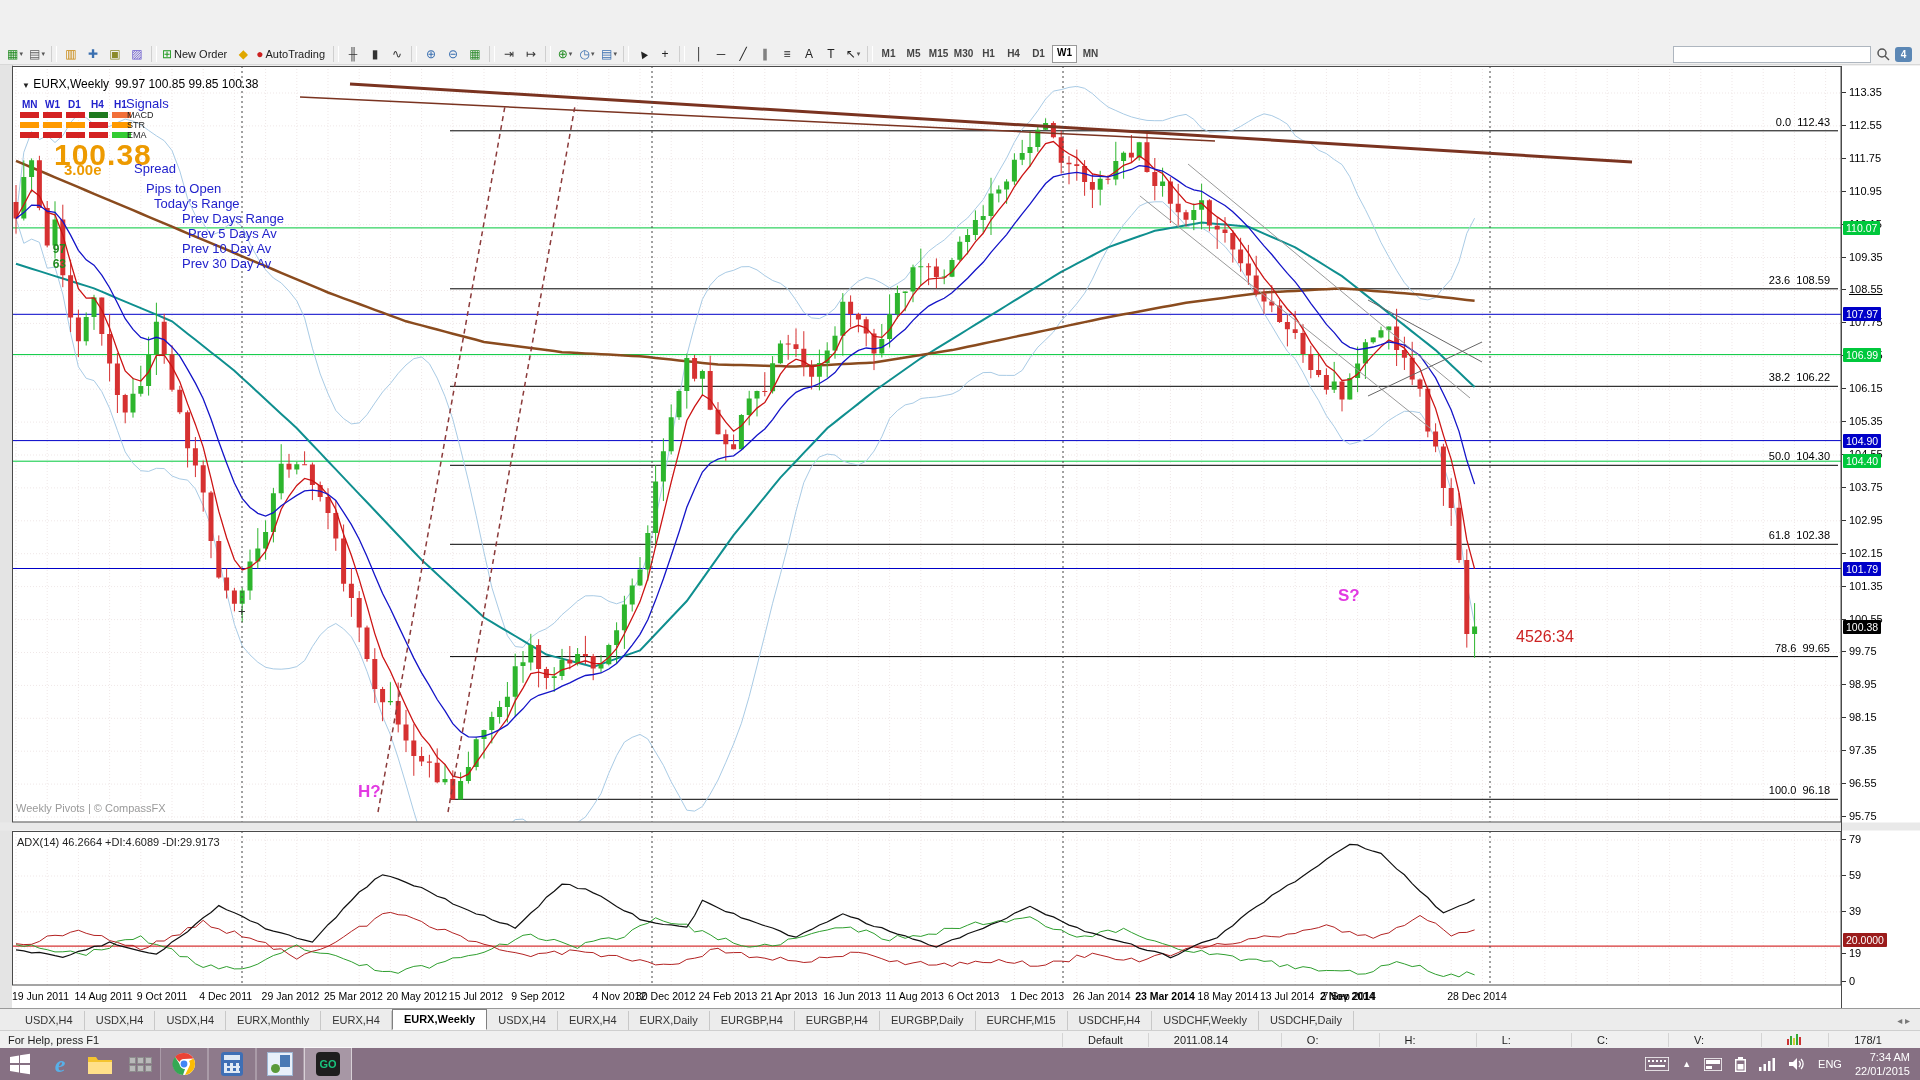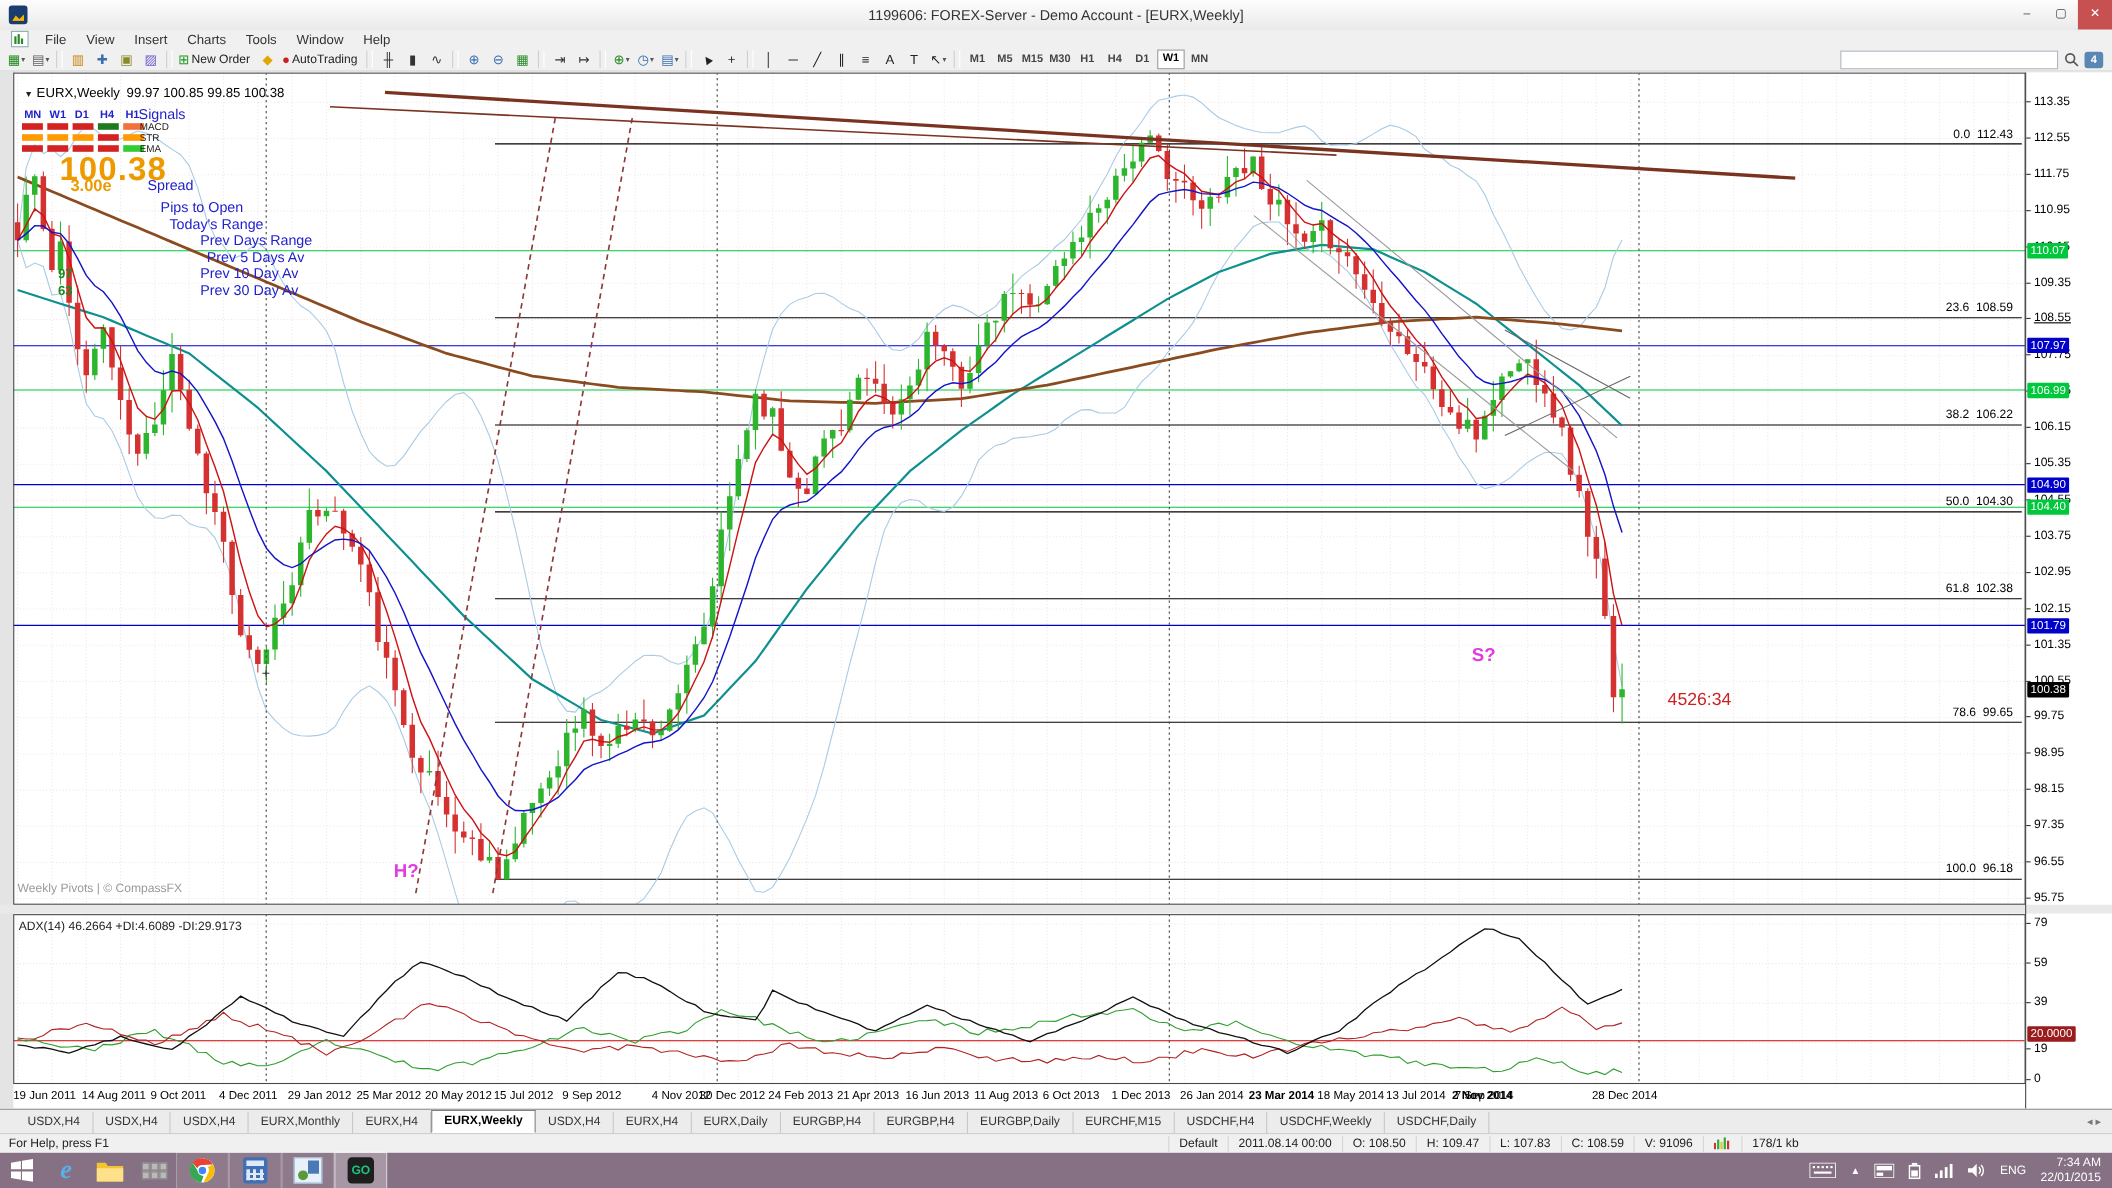--- a/index.html
+++ b/index.html
@@ -65,21 +65,21 @@
   .tabsbar{position:absolute;left:0;top:1008px;width:1920px;height:22px;background:#ececec;
            border-top:1px solid #999;display:flex;align-items:flex-end;padding-left:14px;box-sizing:border-box;}
   .tab{font-size:11px;color:#333;padding:3px 11px 4px;border-right:1px solid #c8c8c8;cursor:default;}
   .tab.active{background:#fff;border:1px solid #808080;border-bottom-color:#fff;font-weight:bold;color:#000;}
   .tab-scroll{margin-left:auto;margin-right:10px;font-size:10px;color:#777;padding-bottom:4px;}
   
   .statusbar{position:absolute;left:0;top:1030px;width:1920px;height:18px;background:#f0f0f0;
              border-top:1px solid #cfcfcf;font-size:11px;display:flex;align-items:center;}
   .help{margin-left:8px;color:#222;}
   .cells{position:absolute;left:1062px;top:0;height:18px;display:flex;align-items:center;}
-  .cell{padding:0 9px;border-left:1px solid #d4d4d4;height:14px;line-height:14px;color:#222;}
+  .cell{padding:0 25px;border-left:1px solid #d4d4d4;height:14px;line-height:14px;color:#222;}
   
   .taskbar{position:absolute;left:0;top:1048px;width:1920px;height:32px;background:#867083;
            display:flex;align-items:center;}
   .tk{width:40px;height:32px;display:flex;align-items:center;justify-content:center;}
   .tk-btn{border:1px solid rgba(255,255,255,.25);background:rgba(255,255,255,.07);width:46px;}
   .tk-btn.active{background:rgba(255,255,255,.28);border-color:rgba(255,255,255,.55);}
   .go-ico{width:24px;height:24px;background:#1e1e1e;border-radius:4px;color:#19c37d;font-weight:bold;
           font-size:11px;text-align:center;line-height:24px;}
   .tray{margin-left:auto;display:flex;align-items:center;gap:13px;padding-right:10px;color:#fff;}
   .tray .eng{font-size:11px;}
@@ -93,46 +93,21 @@
                 repeating-linear-gradient(90deg,#dfe9f5 0 3px,transparent 3px 6px);}
   .ppl-ico{width:24px;height:22px;background:#e8f0fa;border:1px solid #9db6d4;position:relative;}
   .ppl-ico:before{content:"";position:absolute;left:3px;bottom:2px;width:9px;height:9px;border-radius:50%;background:#5a9a3a;}
   .ppl-ico:after{content:"";position:absolute;right:2px;top:2px;width:10px;height:12px;background:#4a7ab5;}
 </style>
 </head>
 <body>
 
 <div class="screen">
 
-  <div class="titlebar">
-    <span class="app-icon"></span>
-    <div class="title">1199606: FOREX-Server - Demo Account - [EURX,Weekly]</div>
-    <div class="winbtns">
-      <div class="winbtn">–</div>
-      <div class="winbtn">▢</div>
-      <div class="winbtn close">✕</div>
-    </div>
-  </div>
-
-  <div class="menubar">
-    <span class="doc-icon">
-        <i style="left:2px;height:7px;top:4px"></i>
-        <i style="left:5px;height:9px;top:2px"></i>
-        <i style="left:8px;height:5px;top:6px"></i>
-      </span>
-    <nav id="menu-items" style="display: flex;">
-        <span class="menu-item">File</span>
-        <span class="menu-item">View</span>
-        <span class="menu-item">Insert</span>
-        <span class="menu-item">Charts</span>
-        <span class="menu-item">Tools</span>
-        <span class="menu-item">Window</span>
-        <span class="menu-item">Help</span>
-      </nav>
-  </div>
+
 
   <div class="toolbar" id="toolbar">
       <span class="tbtn">
         <span style="color: rgb(31, 138, 31);">▦</span>
         <span class="dd">▾</span>
       </span>
       <span class="tbtn">
         <span style="color: rgb(96, 96, 96);">▤</span>
         <span class="dd">▾</span>
       </span>

